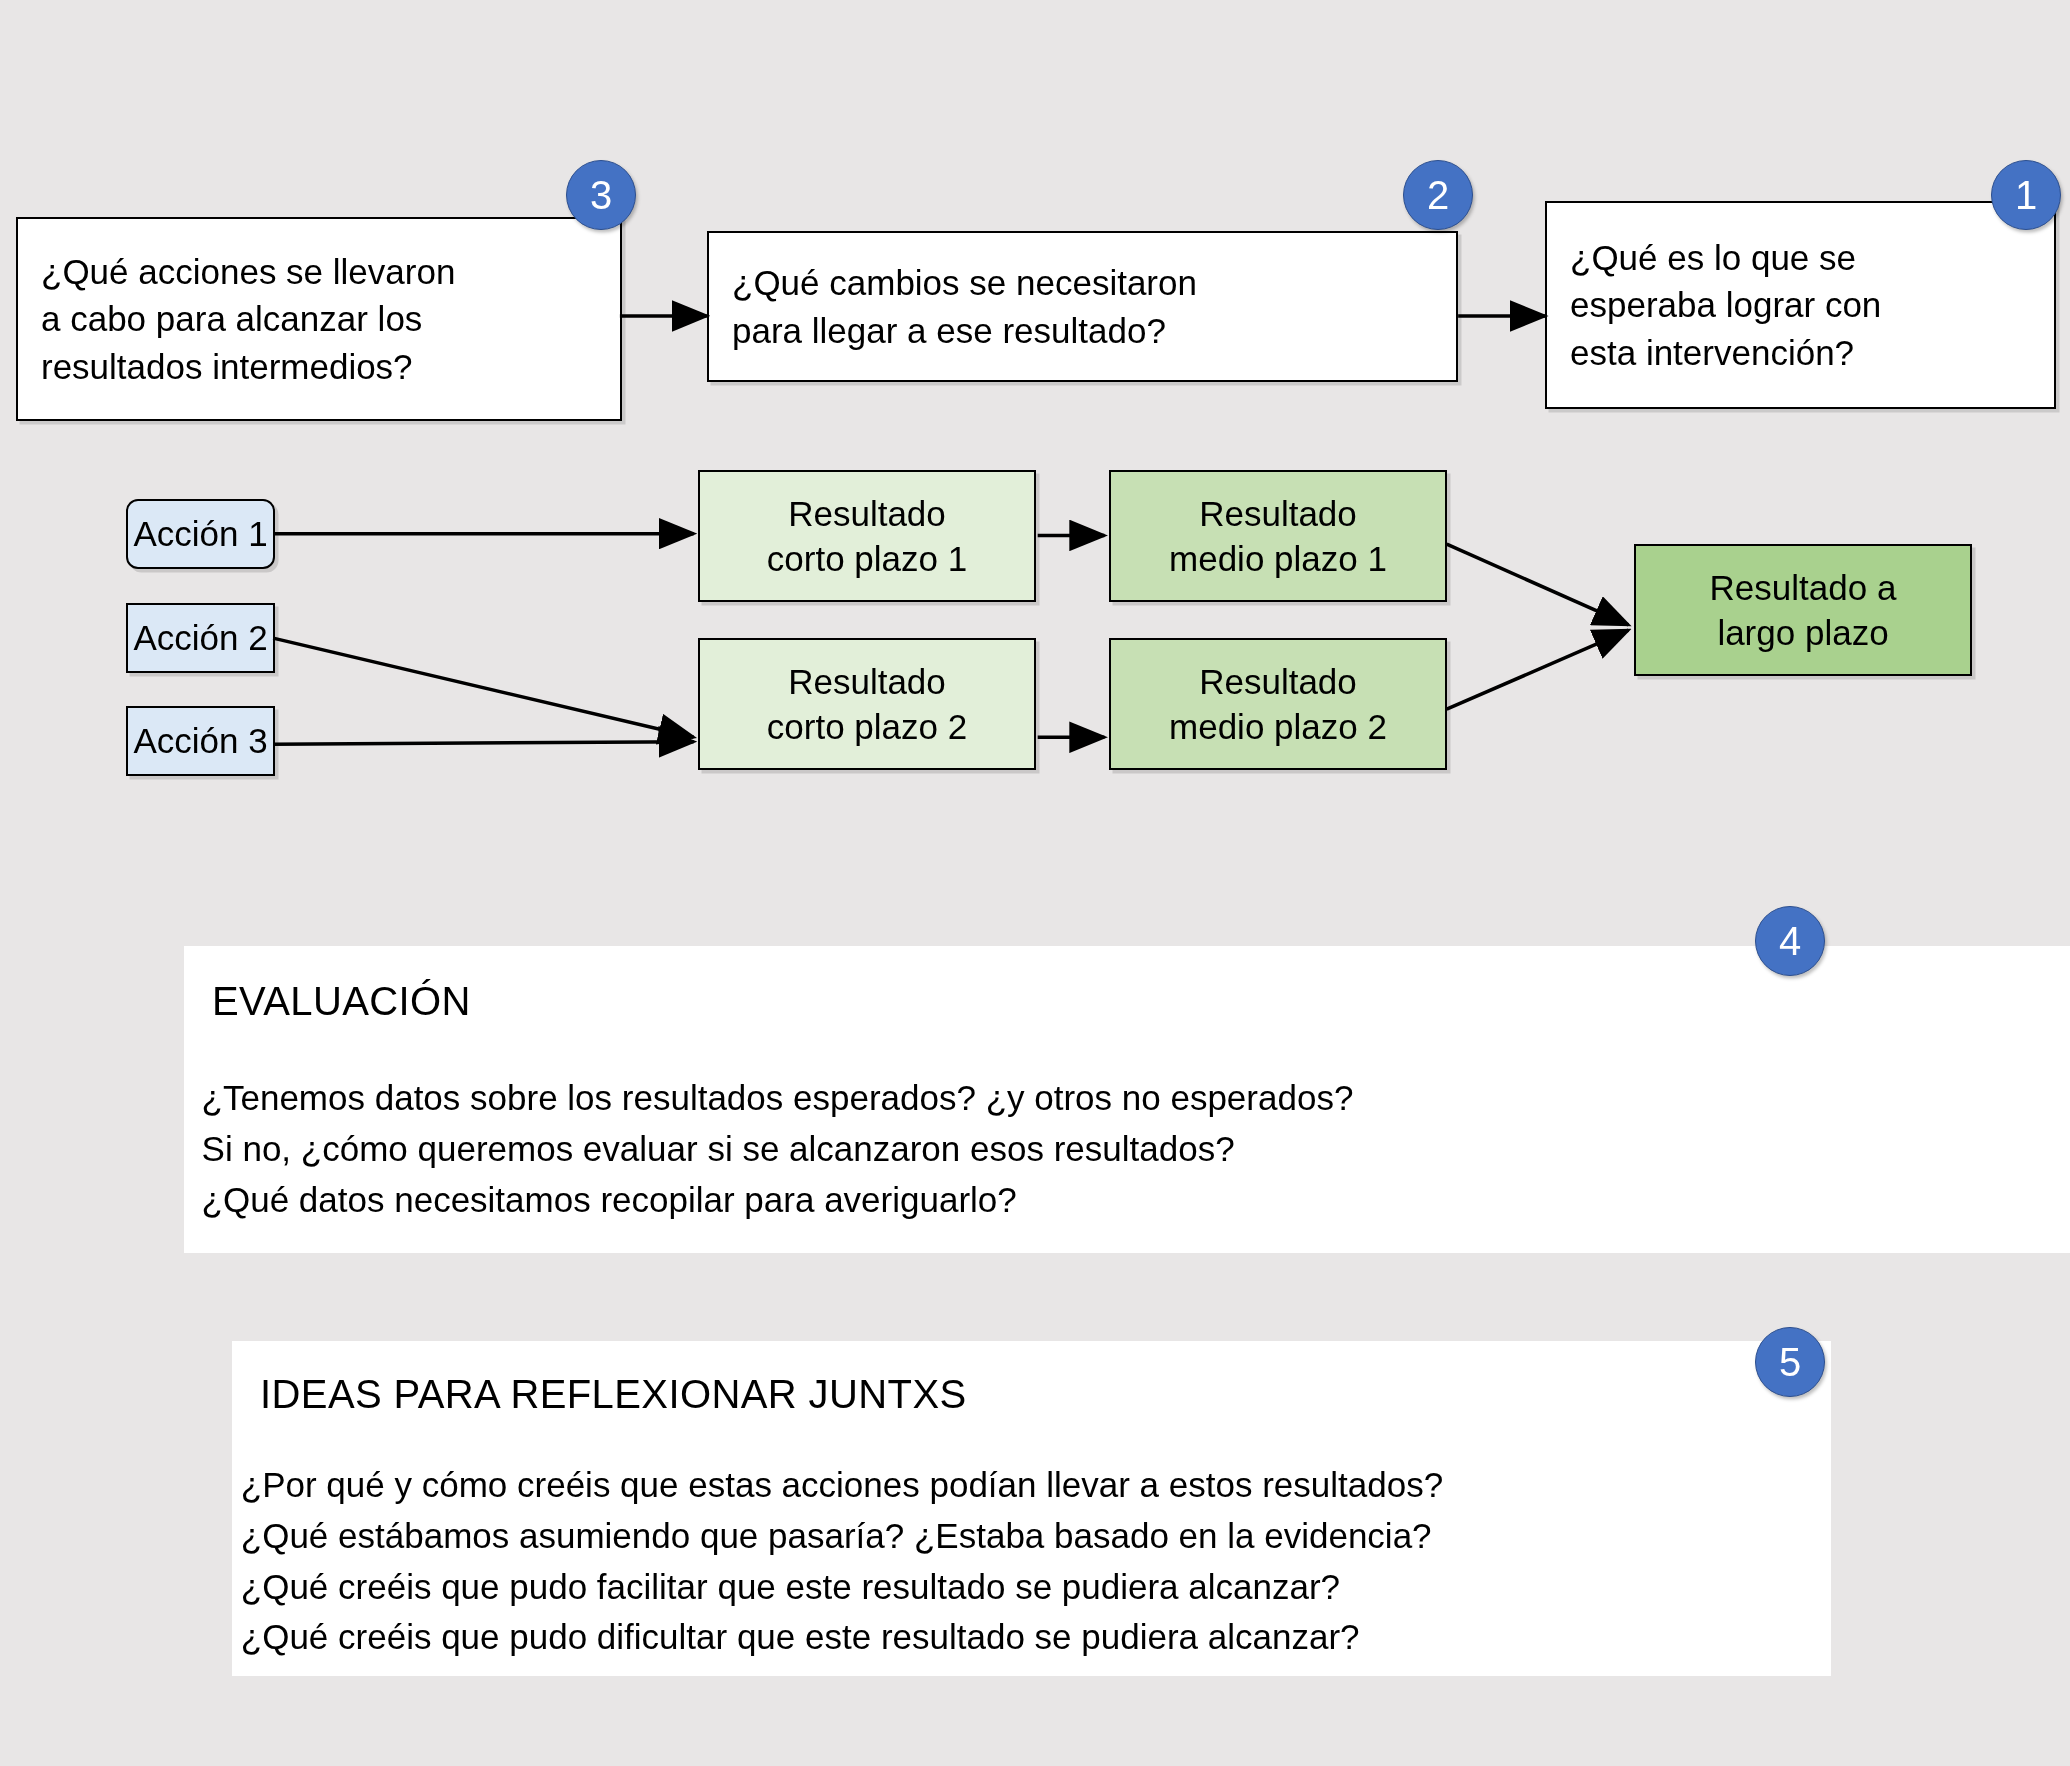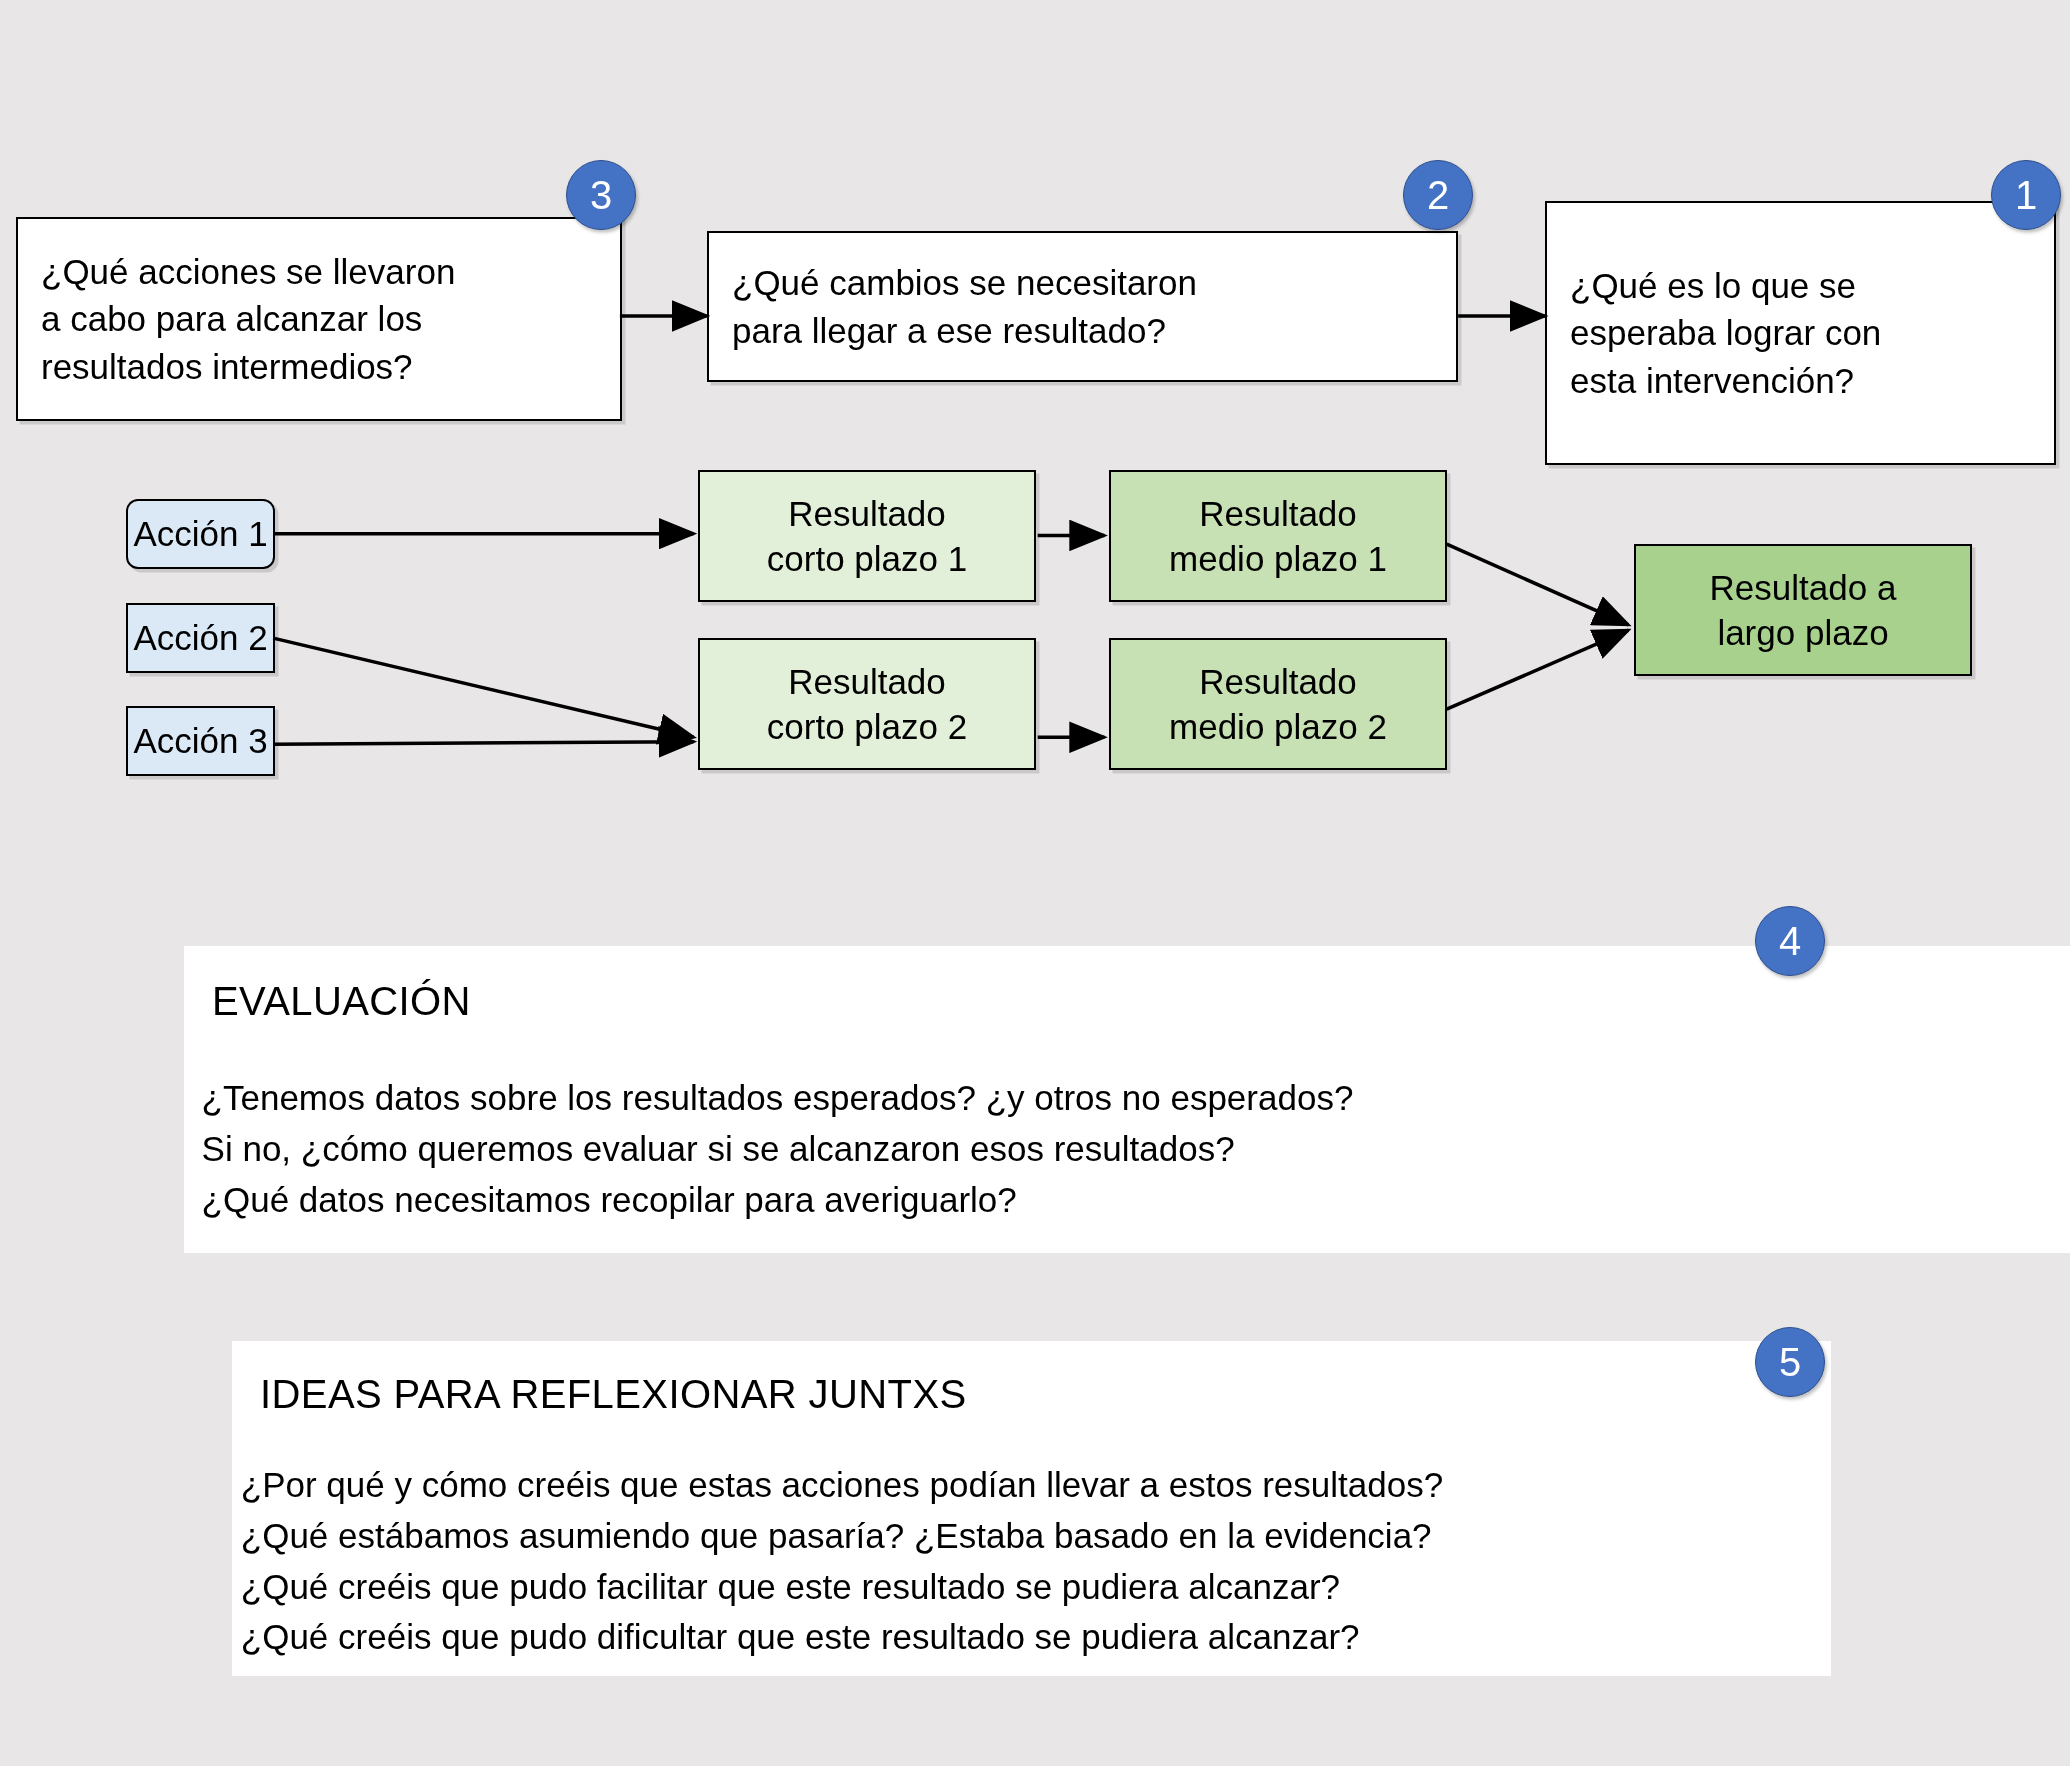--- a/index.html
+++ b/index.html
@@ -138,21 +138,21 @@
 resultados intermedios?</div>
   </div>
   <div class="badge" style="left:566px; top:160px;">3</div>
 
   <div class="qbox" style="left:707px; top:231px; width:751px; height:151px;">
     <div class="qtext">¿Qué cambios se necesitaron
 para llegar a ese resultado?</div>
   </div>
   <div class="badge" style="left:1403px; top:160px;">2</div>
 
-  <div class="qbox" style="left:1545px; top:201px; width:511px; height:264px;">
+  <div class="qbox" style="left:1545px; top:201px; width:511px; height:208px;">
     <div class="qtext">¿Qué es lo que se
 esperaba lograr con
 esta intervención?</div>
   </div>
   <div class="badge" style="left:1991px; top:160px;">1</div>
 
   <div class="flowbox fill-blue" style="left:126px; top:499px; width:149px; height:70px;border-radius:12px;">
     <div class="ftext">Acción 1</div>
   </div>
   <div class="flowbox fill-blue" style="left:126px; top:603px; width:149px; height:70px;">

